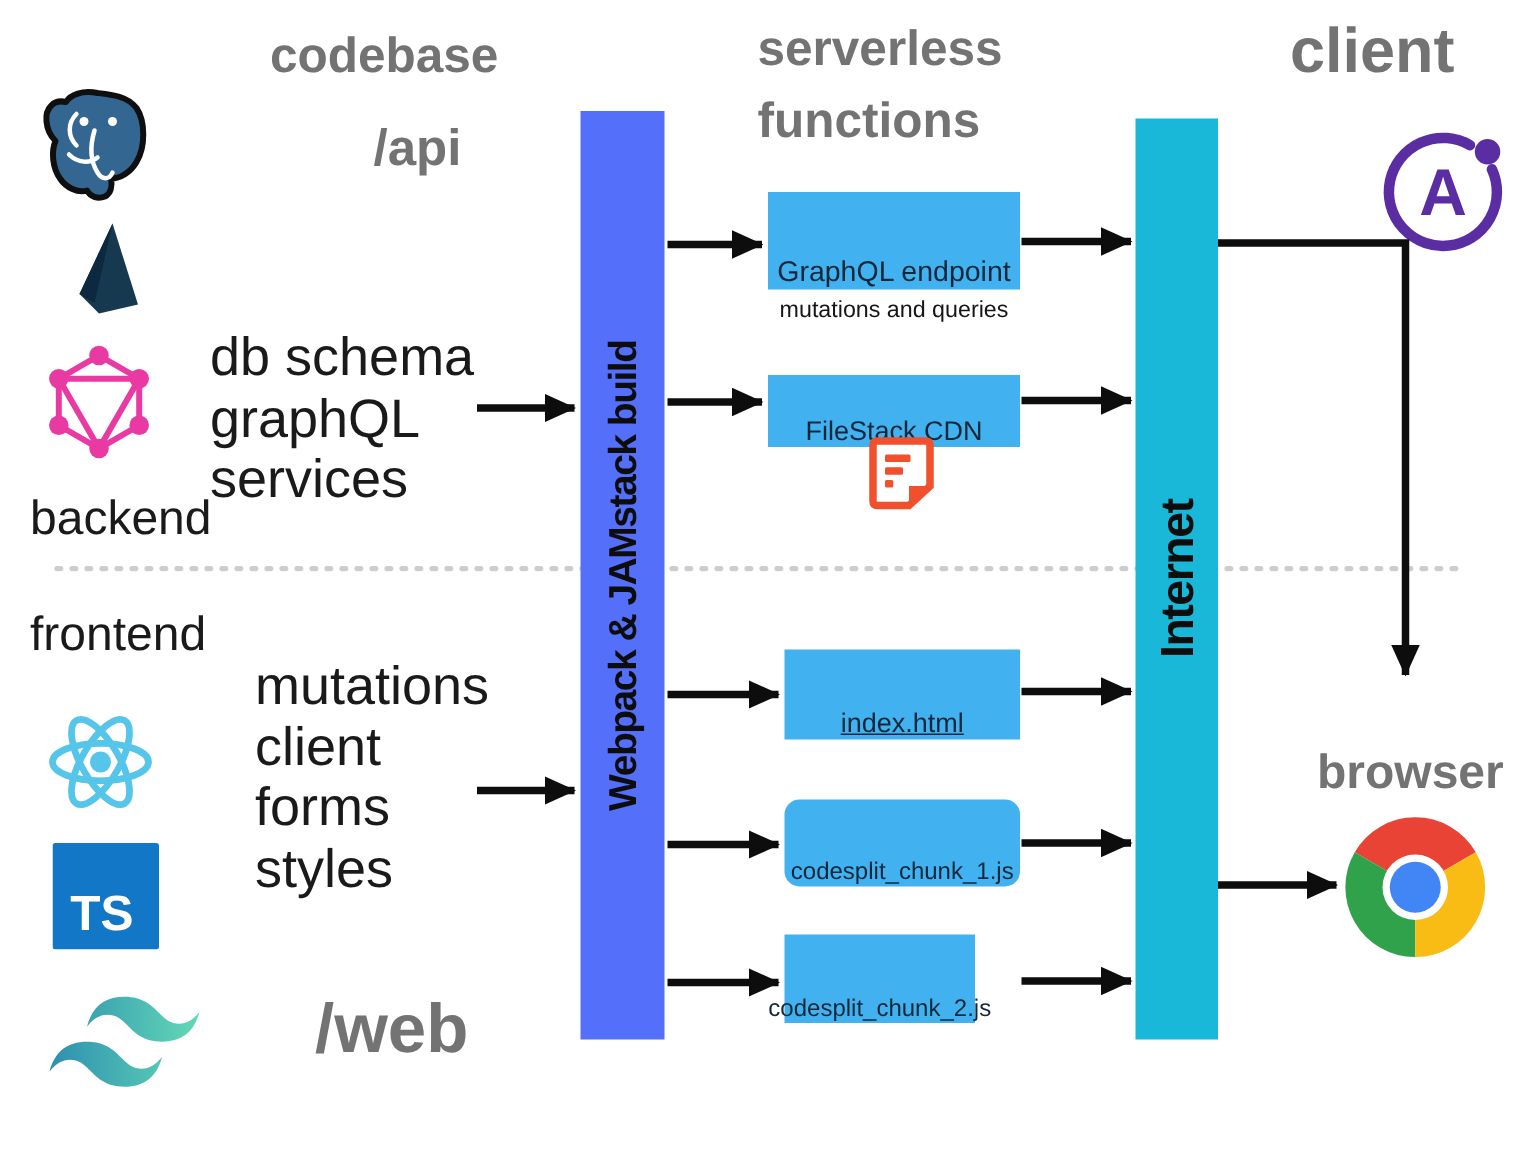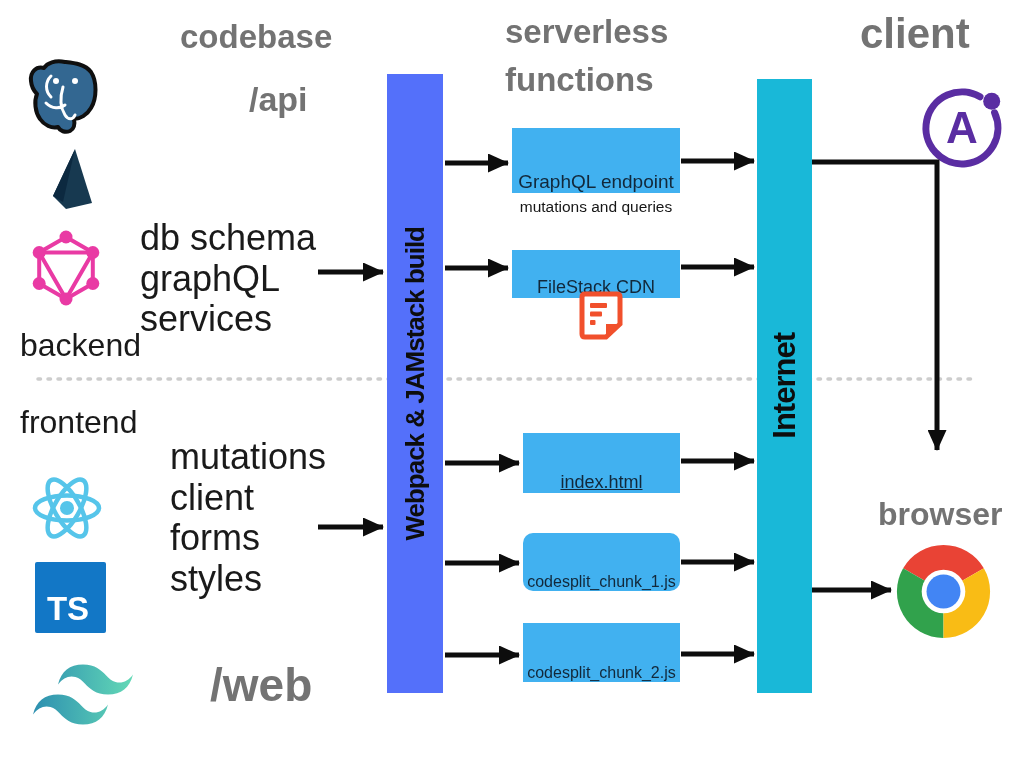--- a/index.html
+++ b/index.html
@@ -134,21 +134,21 @@
   </svg>
 
   <div class="abs fbox" style="left:523px;top:433px;width:157px;height:60px;font-size:18px;text-decoration:underline;">
     <span>index.html</span>
   </div>
 
   <div class="abs fbox" style="left:523px;top:533px;width:157px;height:58px;font-size:16px;border-radius:10px;">
     <span>codesplit_chunk_1.js</span>
   </div>
 
-  <div class="abs fbox" style="left:523px;top:623px;width:157px;height:59px;font-size:16px;">
+  <div class="abs fbox" style="left:523px;top:623px;width:127px;height:59px;font-size:16px;">
     <span>codesplit_chunk_2.js</span>
   </div>
 
   <div class="abs bar" style="left:757px;top:79px;width:55px;height:614px;background:#19b8d8;">
     <span class="vtext" style="font-size:31px;">Internet</span>
   </div>
 
   <div class="abs hdr" style="left:860px;top:10px;font-size:42px;">client</div>
 
   <svg class="abs icon" style="left:916px;top:82px;" width="92" height="92" viewBox="0 0 92 92">

